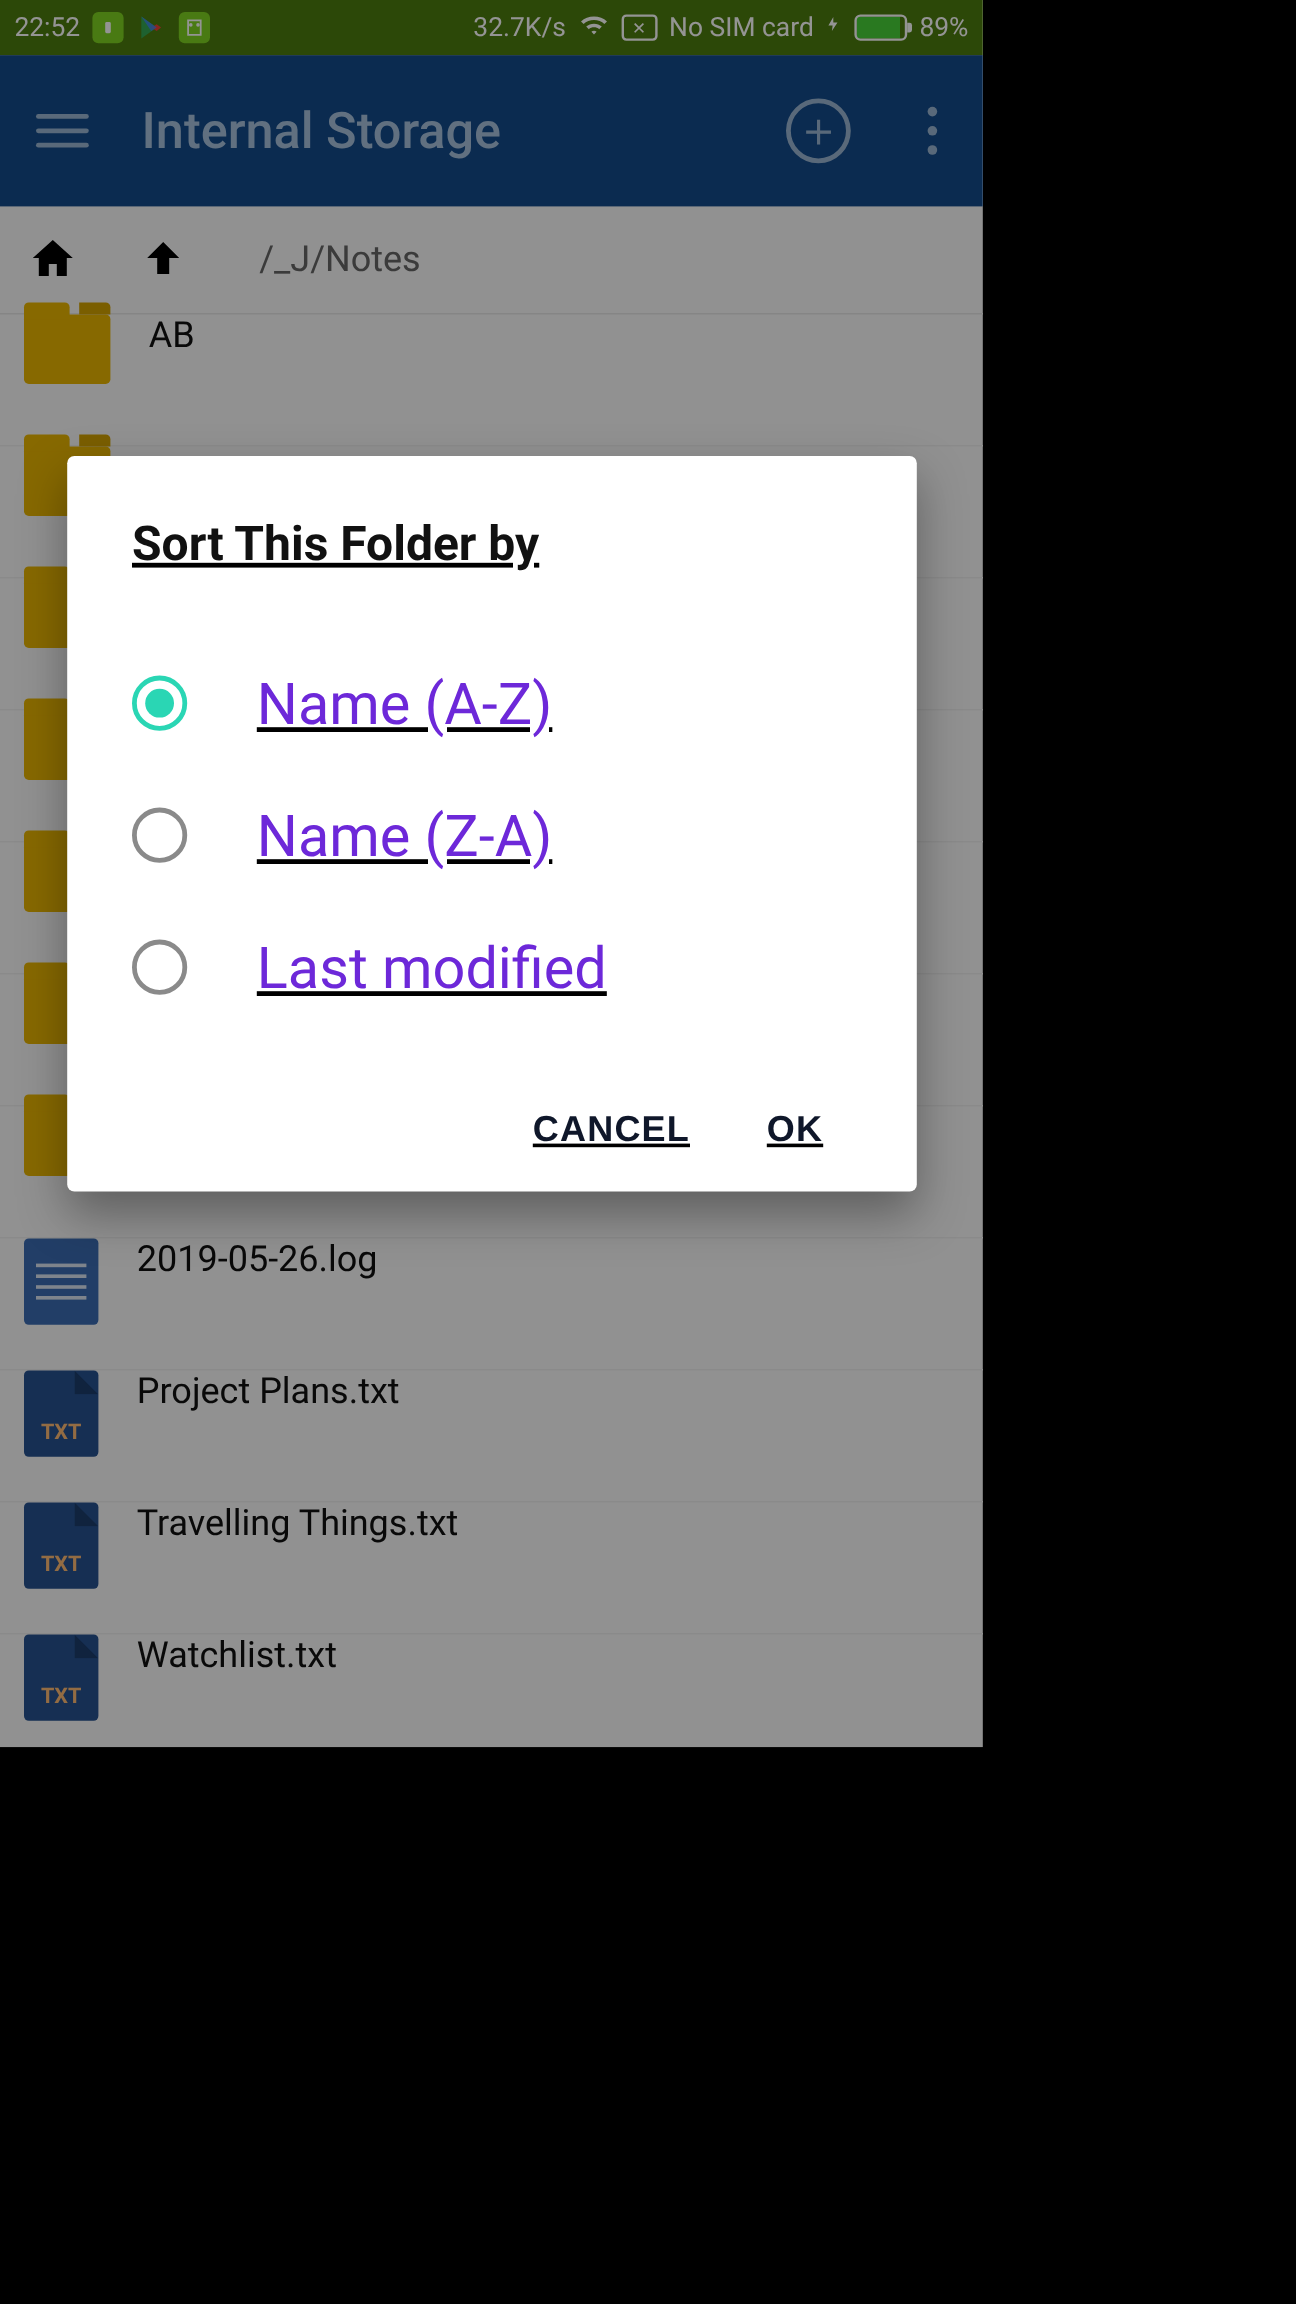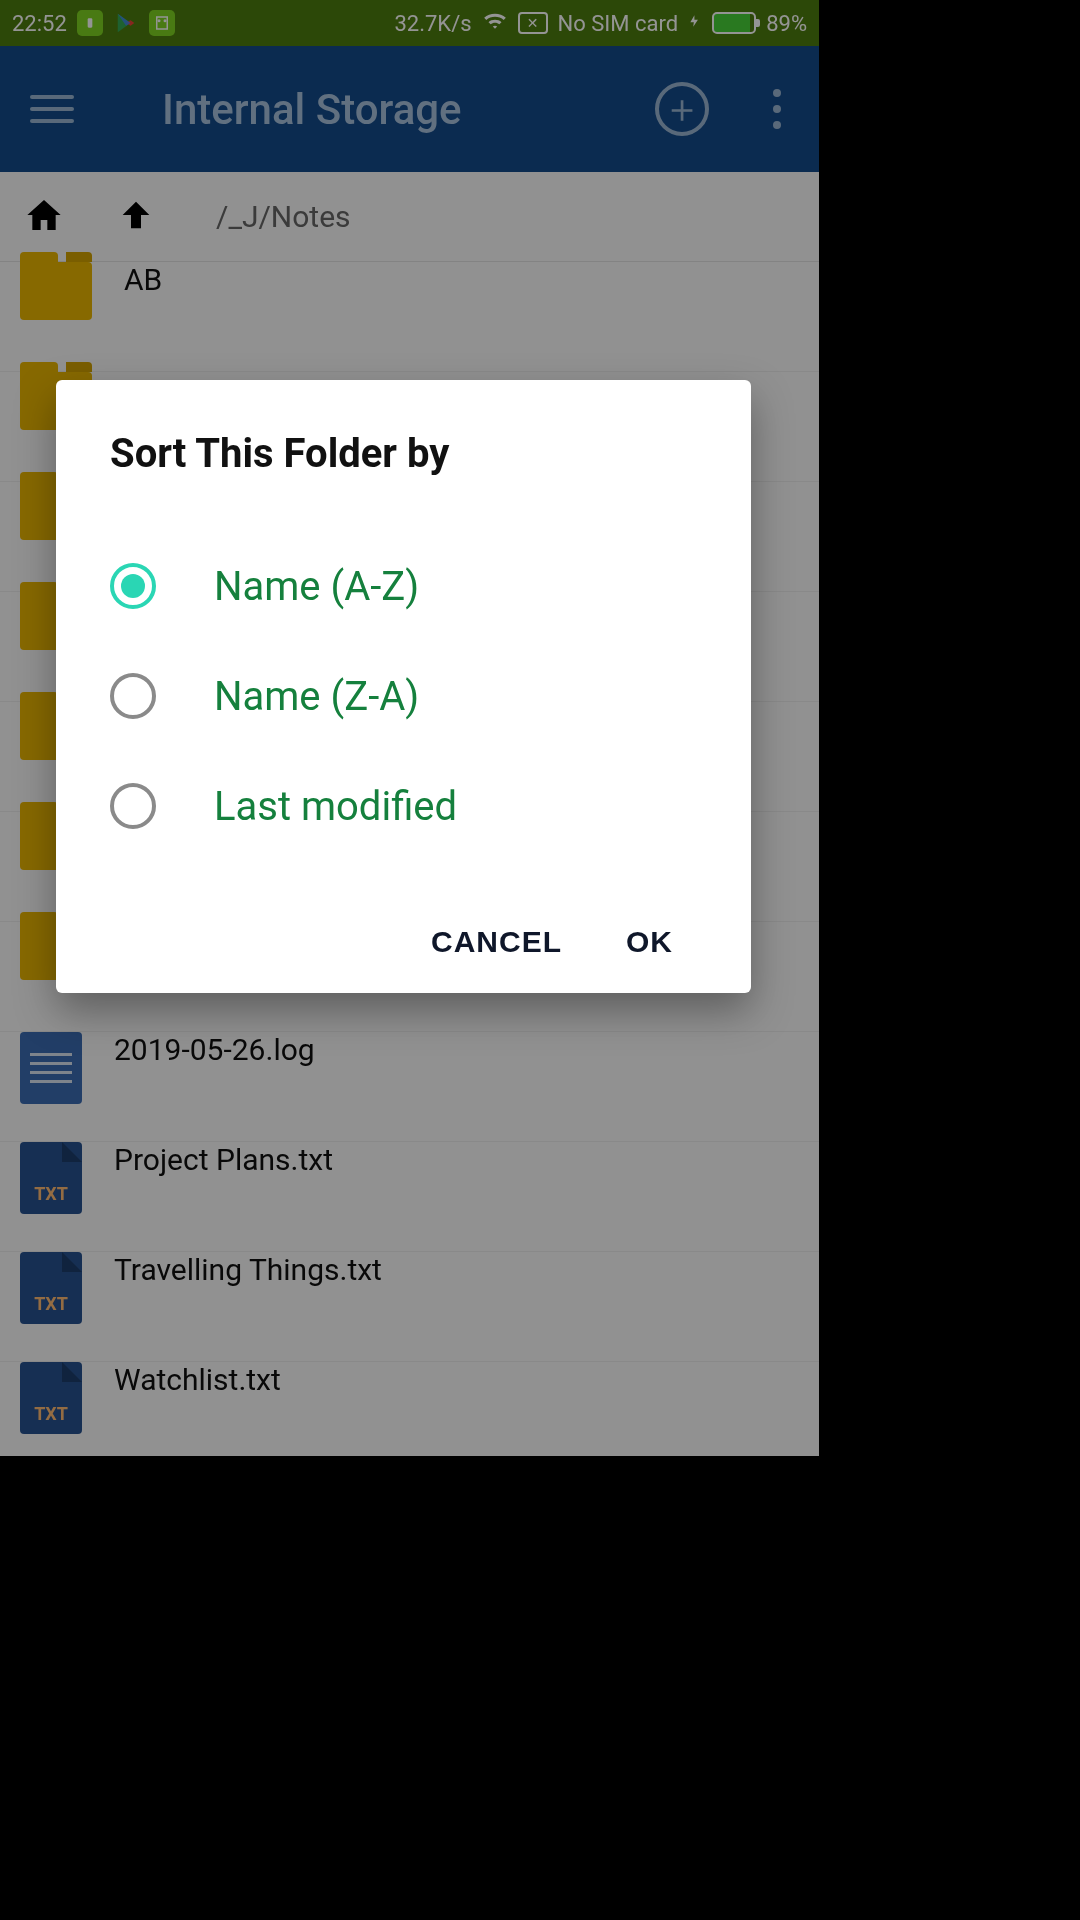--- a/index.html
+++ b/index.html
@@ -16,21 +16,21 @@
   .play-wrap { width: 26px; height: 26px; display:flex; align-items:center; justify-content:center; }
   .wifi { font-size: 24px; }
   .batt { width: 44px; height: 22px; border: 2px solid #fff; border-radius: 5px; position: relative; background: linear-gradient(to right, #47d038 89%, transparent 89%); }
   .batt::after { content:""; position:absolute; right:-6px; top:5px; width:4px; height:8px; background:#fff; border-radius: 0 2px 2px 0; }
   .nosim-box { width:30px; height:22px; border:2px solid #fff; border-radius:4px; display:flex; align-items:center; justify-content:center; font-size:14px; }
 
   
   .app-bar { height: 126px; background: #134a8a; display: flex; align-items: center; padding: 0 30px 0 30px; }
   .hamburger { width: 44px; height: 44px; display: flex; flex-direction: column; justify-content: center; gap: 8px; }
   .hamburger span { height: 4px; background: #9ab6d2; border-radius: 2px; }
-  .title { color: #a8c2dd; font-size: 42px; font-weight: 500; margin-left: 88px; }
+  .title { color: #a8c2dd; font-size: 42px; font-weight: 500; margin-left: 44px; }
   .app-actions { margin-left: auto; display: flex; align-items: center; gap: 56px; }
   .plus-circle { width: 54px; height: 54px; border: 4px solid #9ab6d2; border-radius: 50%; display:flex; align-items:center; justify-content:center; color:#9ab6d2; font-size:40px; line-height:1; }
   .dots { width: 24px; display: flex; flex-direction: column; gap: 8px; align-items:center; }
   .dots span { width: 8px; height: 8px; background: #9ab6d2; border-radius: 50%; }
 
   
   .crumb { height: 90px; display: flex; align-items: center; padding: 0 24px; border-bottom: 1px solid #e2e2e2; gap: 52px; color: #5a5a5a; }
   .home-ic, .up-ic { color: #000; }
   .crumb-path { font-size: 30px; color: #666; margin-left: 8px; }
 
@@ -41,27 +41,27 @@
   .folder-ic::before { content:""; position:absolute; top:-10px; left:0; width:38px; height:14px; background:#e8b500; border-radius: 4px 4px 0 0; }
   .folder-ic::after { content:""; position:absolute; top:-10px; right:0; width:26px; height:10px; background:#d3a200; border-radius: 0 4px 0 0; }
   .fname { font-size: 30px; color: #111; }
   .file-doc { width: 62px; height: 72px; background: #3b6cb2; border-radius: 4px; position: relative; display:flex; flex-direction:column; justify-content:center; gap:6px; padding:0 10px; }
   .file-doc span { height:3px; background:#d9e4f2; }
   .file-txt { width: 62px; height: 72px; background: #27528f; border-radius: 4px; position: relative; display:flex; align-items:flex-end; justify-content:center; padding-bottom:10px; color:#fdba74; font-size:18px; font-weight:700; }
   .file-txt::before { content:""; position:absolute; top:0; right:0; width:20px; height:20px; background: #1c3d6b; clip-path: polygon(0 0, 100% 100%, 0 100%); }
 
   
   .scrim { position: absolute; inset: 0; background: rgba(0,0,0,0.42); }
-  .dialog { position: absolute; left: 56px; right: 68px; top: 380px; background: #fff; border-radius: 6px; box-shadow: 0 18px 40px rgba(0,0,0,0.35); padding: 50px 54px 34px 54px; }
+  .dialog { position: absolute; left: 56px; right: 55px; top: 380px; background: #fff; border-radius: 6px; box-shadow: 0 18px 40px rgba(0,0,0,0.35); padding: 50px 54px 34px 54px; text-decoration: underline; }
   .dlg-title { font-size: 40px; font-weight: 700; color: #111; margin-bottom: 54px; }
   .opt { display: flex; align-items: center; gap: 58px; height: 110px; }
   .radio { width: 46px; height: 46px; border-radius: 50%; border: 4px solid #8a8a8a; display:flex; align-items:center; justify-content:center; flex-shrink:0; }
   .radio.sel { border-color: #2ad6b4; }
   .radio.sel::after { content:""; width:24px; height:24px; border-radius:50%; background:#2ad6b4; }
-  .opt-label { font-size: 40px; color: #15803d; }
+  .opt-label { font-size: 48px; color: #6d28d9; }
   .dlg-actions { display:flex; justify-content:flex-end; gap: 64px; margin-top: 64px; padding-right: 24px; }
   .dlg-btn { color: #0f172a; font-size: 30px; font-weight: 700; letter-spacing: 1px; background: none; border: none; }
 </style>
 </head>
 <body>
 
 <div class="screen">
 
   <div class="status-bar">
     <div class="status-left">

